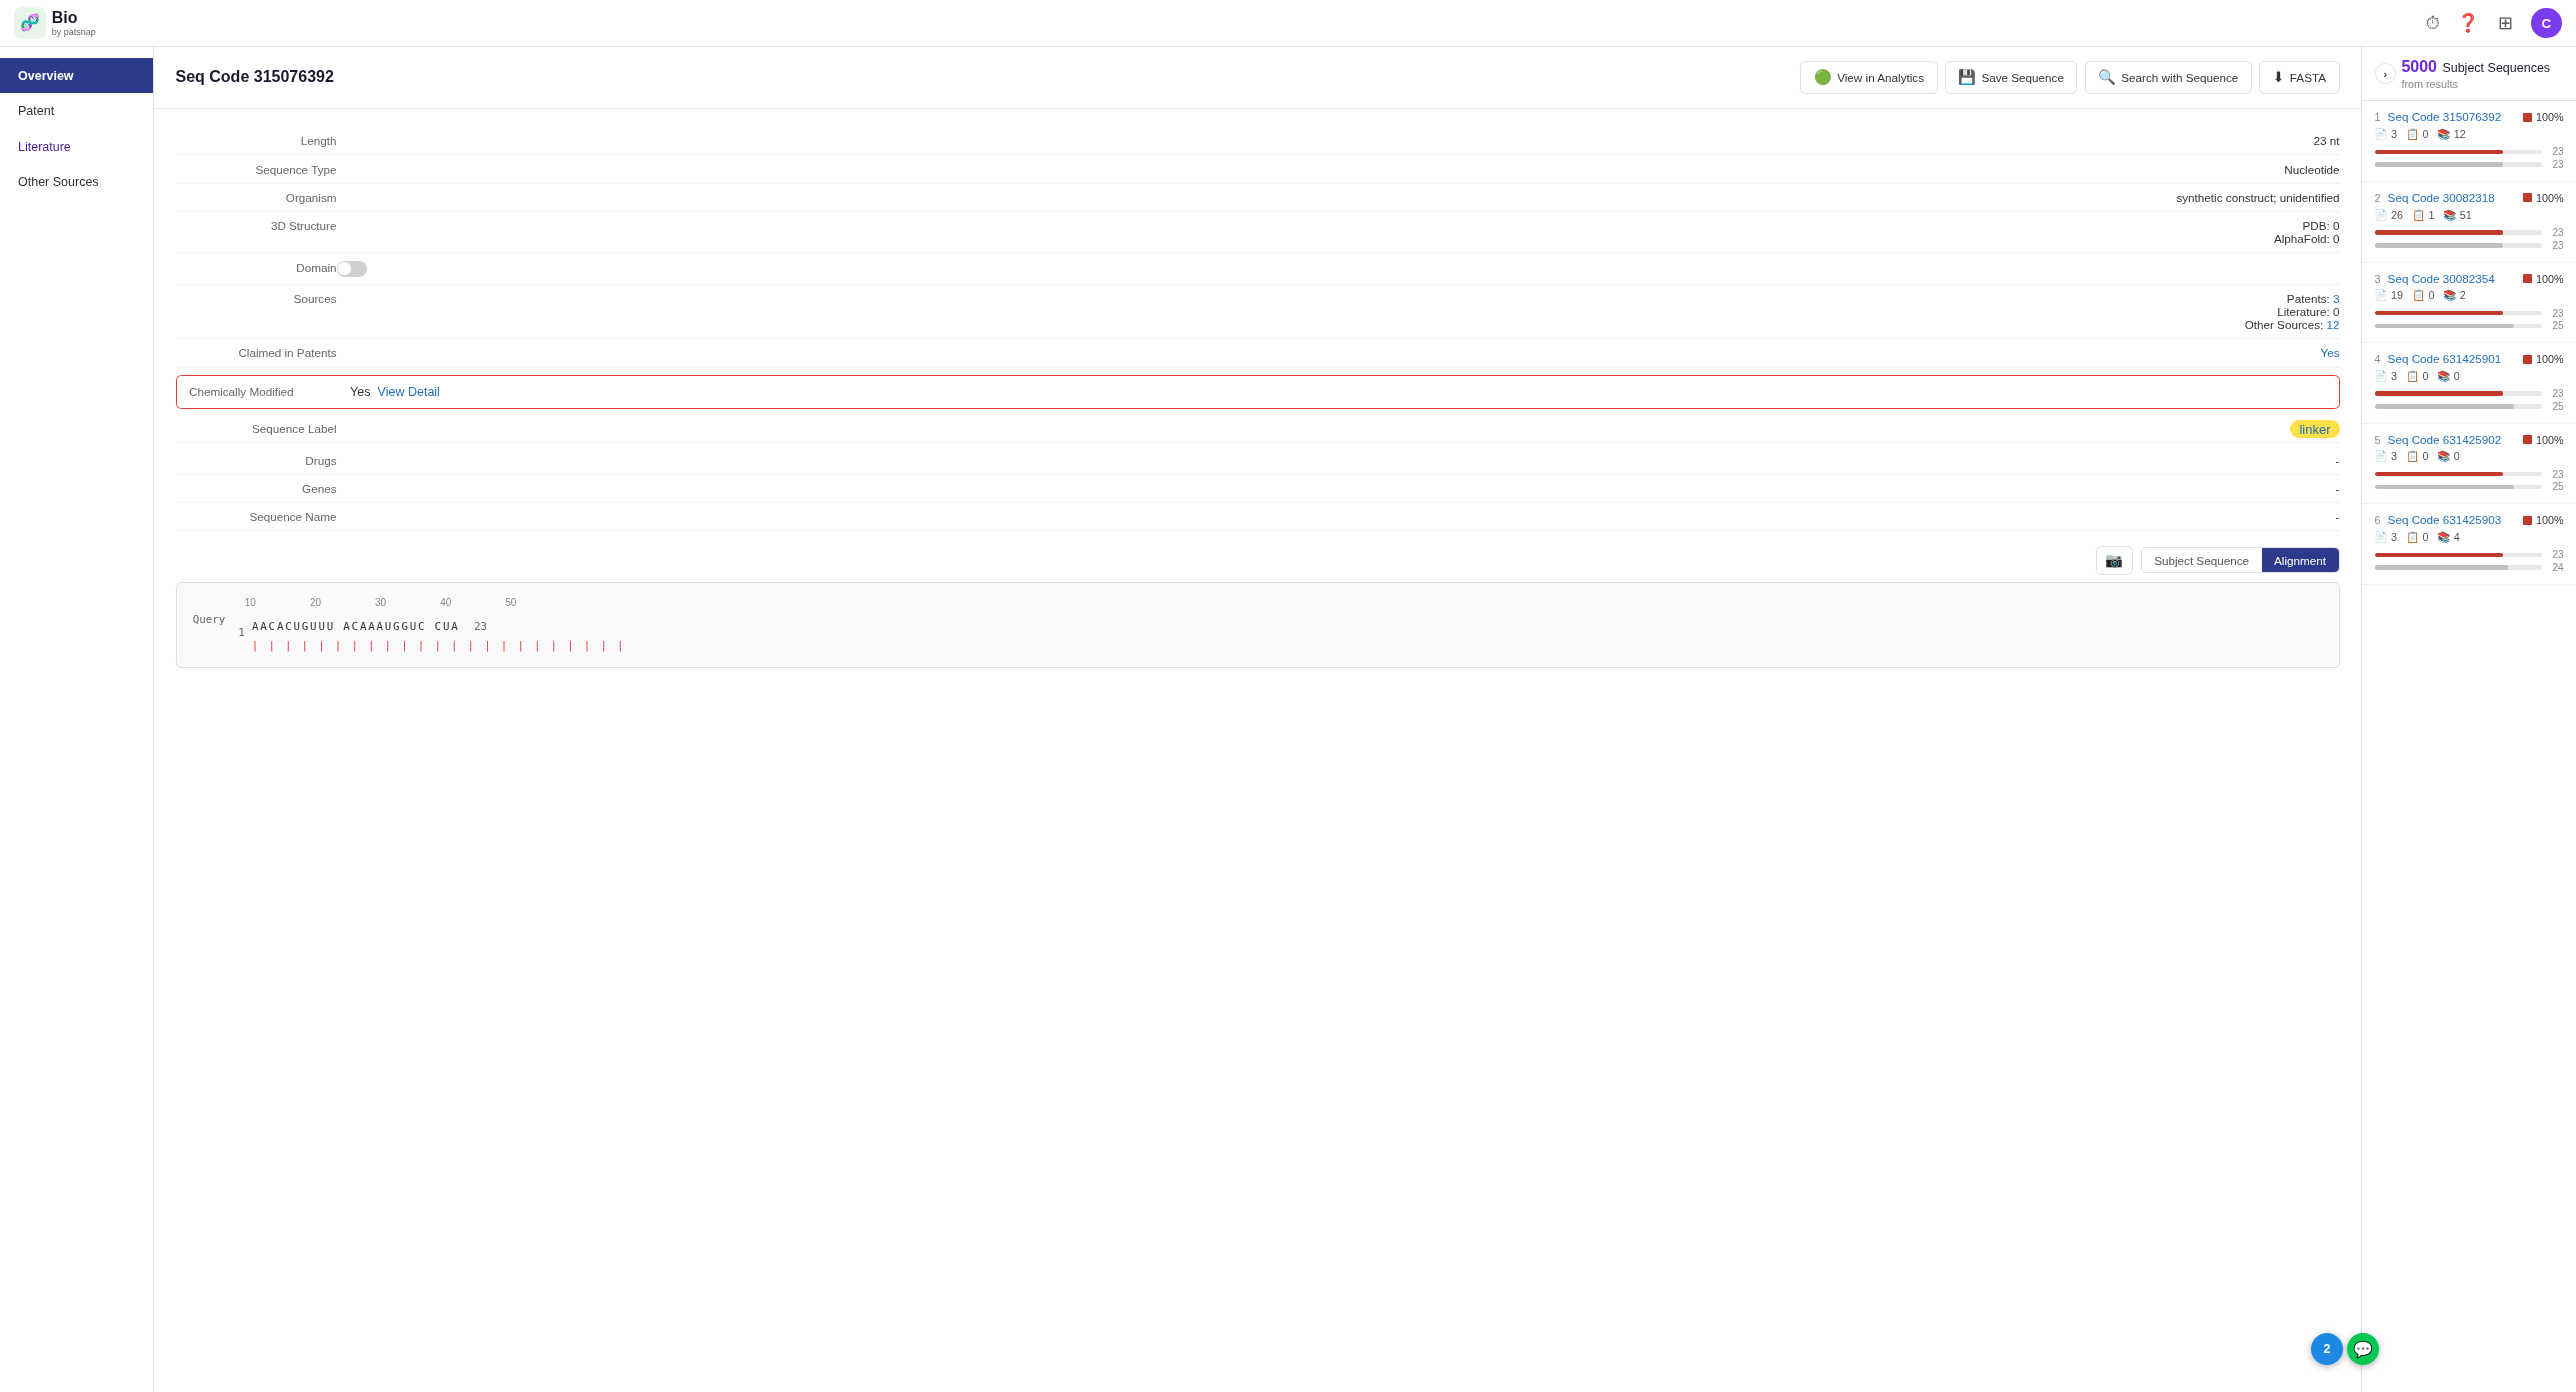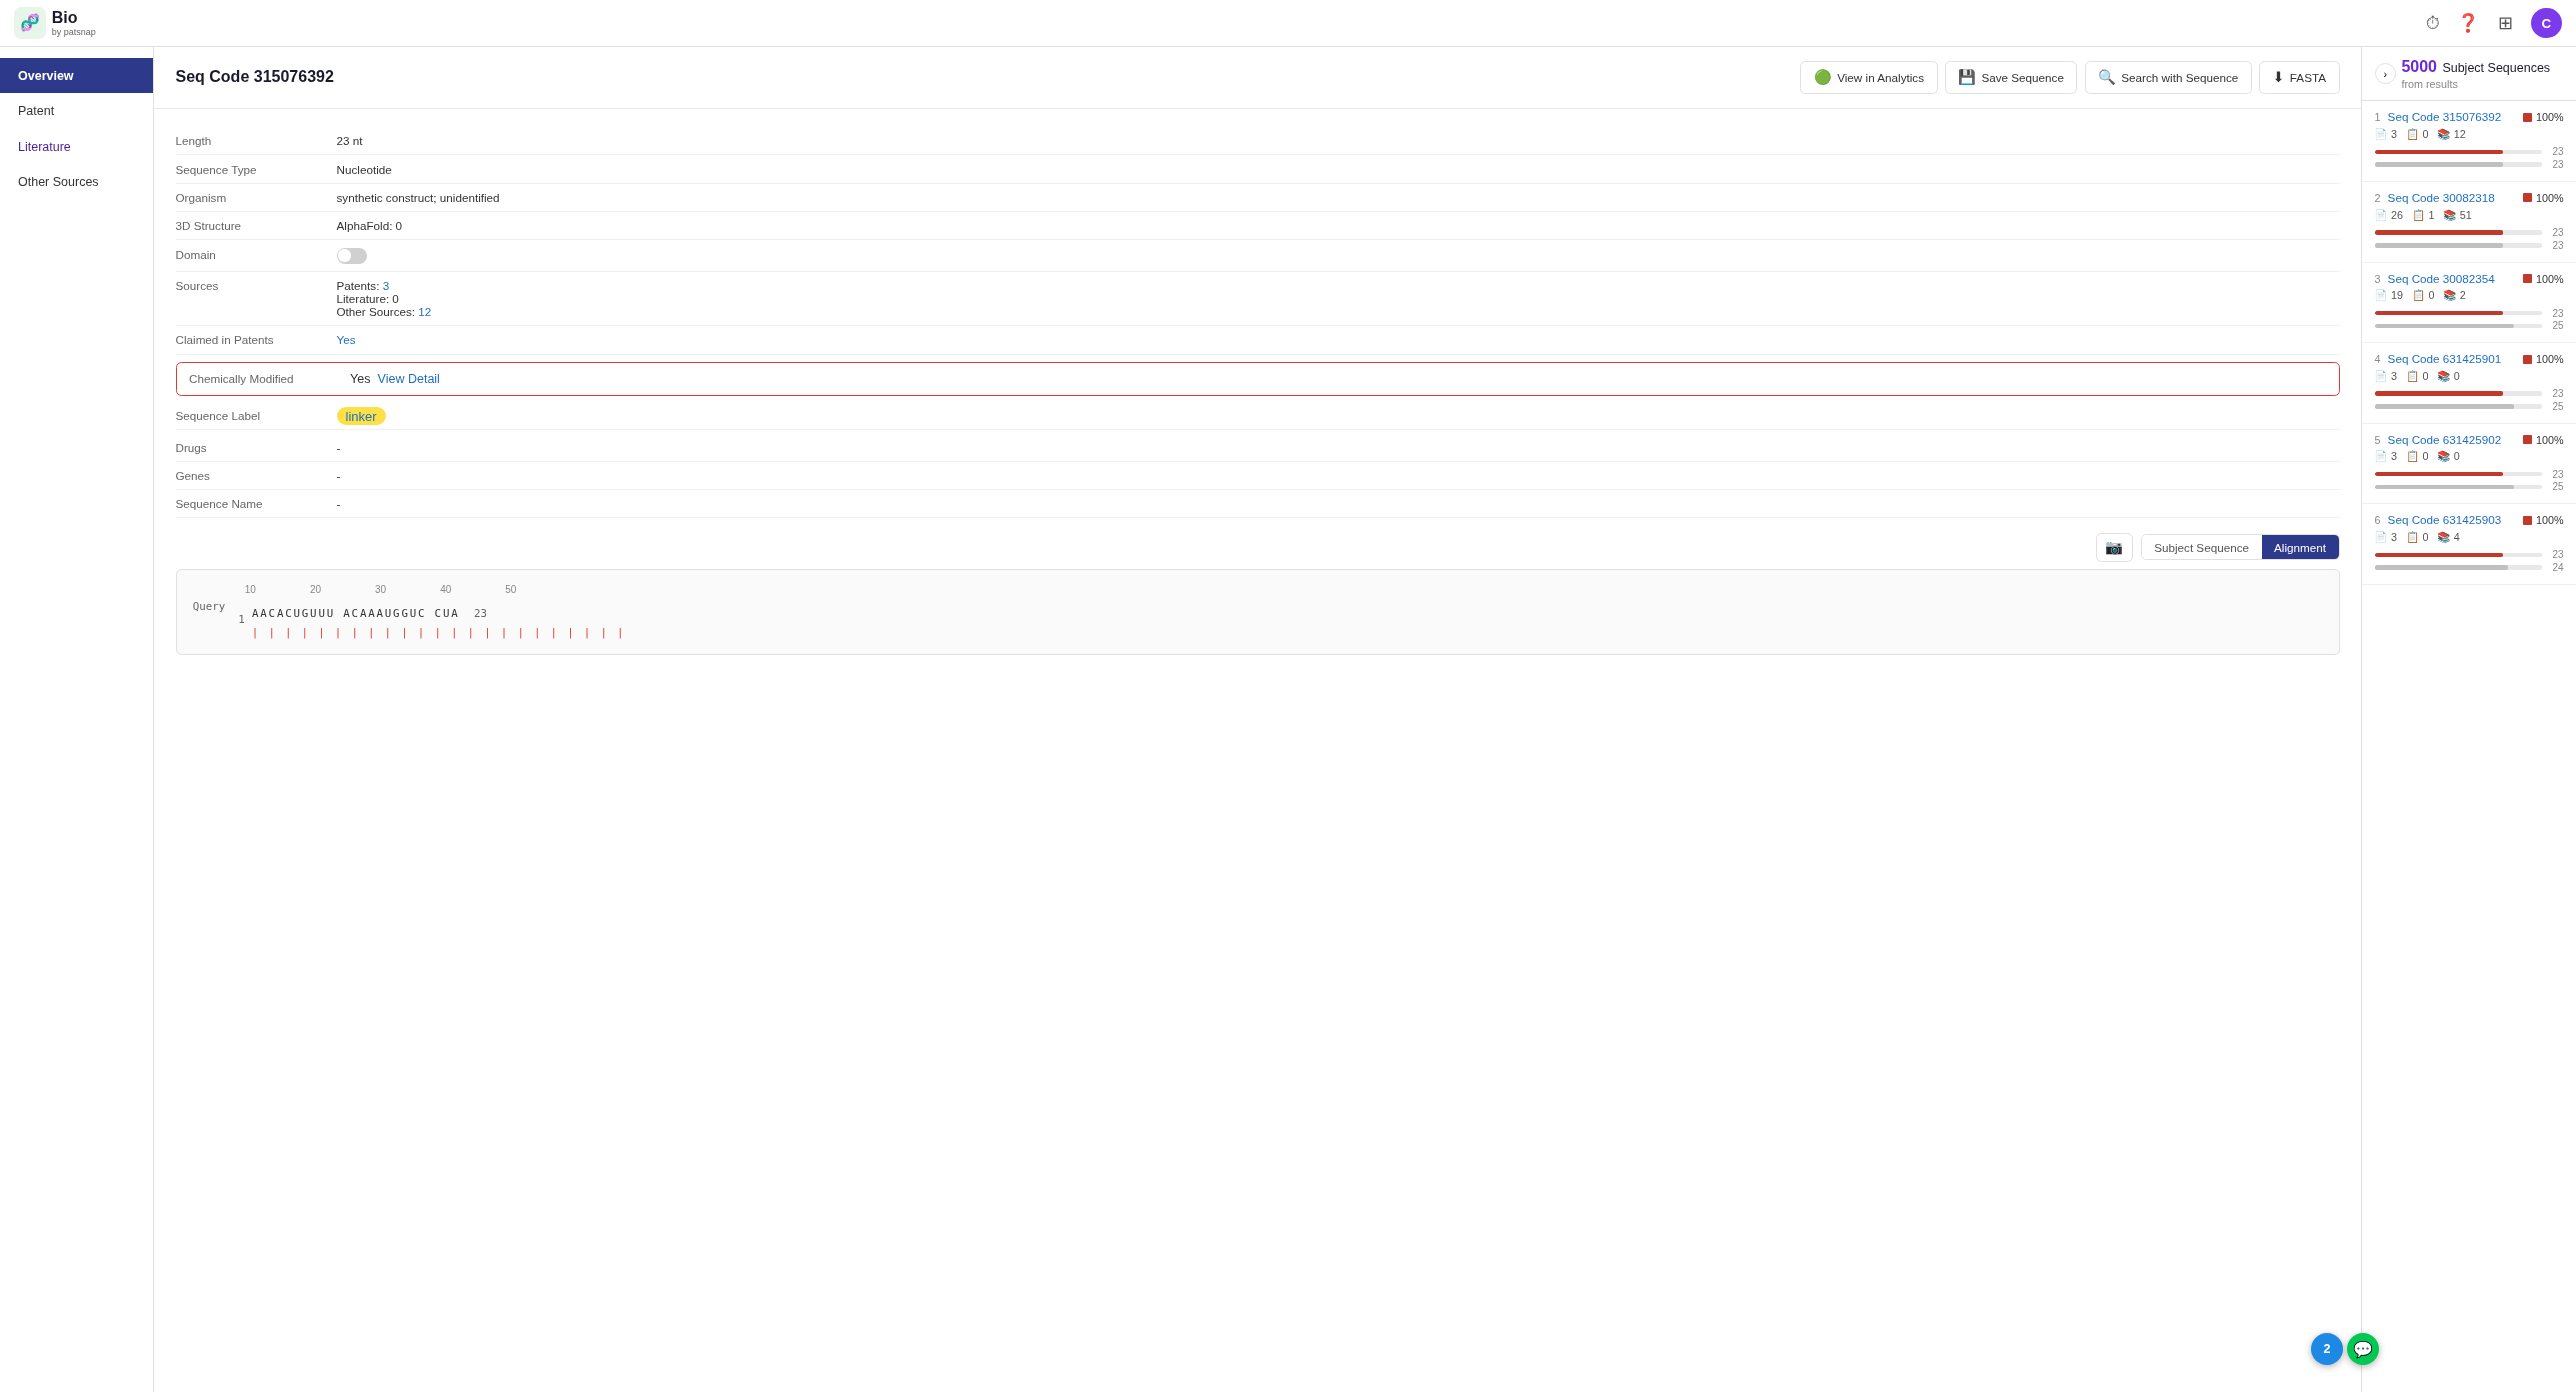--- a/index.html
+++ b/index.html
@@ -31,21 +31,21 @@
 
     
     .content-header { display: flex; align-items: center; justify-content: space-between; padding: 14.3px 21.5px; border-bottom: 0.9px solid #e8e8e8; }
     .seq-title { font-size: 16px; font-weight: 700; color: #1a1a2e; }
     .header-actions { display: flex; align-items: center; gap: 7.2px; }
     .action-btn { display: flex; align-items: center; gap: 5.4px; padding: 7.2px 12.5px; border: 0.9px solid #e0e0e0; border-radius: 5.4px; background: #fff; cursor: pointer; color: #333; font-size: 11.7px; white-space: nowrap; }
     .action-btn .btn-icon { font-size: 14.3px; }
 
     
     .info-section { padding: 18px 21.5px; flex: 1; }
-    .info-row { display: flex; align-items: flex-start; padding: 7.2px 0; border-bottom: 0.9px solid #f0f0f0; }
+    .info-row { display: flex; align-items: flex-start; padding: 7.2px 0; border-bottom: 0.9px solid #f0f0f0; text-align: right; }
     .info-label { width: 161px; color: #666; font-size: 11.7px; flex-shrink: 0; }
     .info-value { flex: 1; color: #333; font-size: 11.7px; }
     .info-value a, .link { color: #1e6fbf; text-decoration: none; cursor: pointer; }
 
     
     .toggle { width: 30.5px; height: 16px; background: #d0d0d0; border-radius: 8px; position: relative; cursor: pointer; }
     .toggle-knob { width: 12.5px; height: 12.5px; background: #fff; border-radius: 50%; position: absolute; top: 1.8px; left: 1.8px; transition: left 0.2s; }
 
     
     .chemically-modified-row { border: 1.8px solid #e53935; border-radius: 5.4px; padding: 9px 12.5px; margin: 7.2px 0; display: flex; align-items: center; }
@@ -166,20 +166,21 @@
           <span class="info-label">Sequence Type</span>
           <span class="info-value">Nucleotide</span>
         </div>
         <div class="info-row">
           <span class="info-label">Organism</span>
           <span class="info-value">synthetic construct; unidentified</span>
         </div>
         <div class="info-row">
           <span class="info-label">3D Structure</span>
           <span class="info-value">
+            <div>PDB: 0</div>
             <div>AlphaFold: 0</div>
           </span>
         </div>
         <div class="info-row">
           <span class="info-label">Domain</span>
           <span class="info-value">
             <div class="toggle">
               <div class="toggle-knob"></div>
             </div>
           </span>

